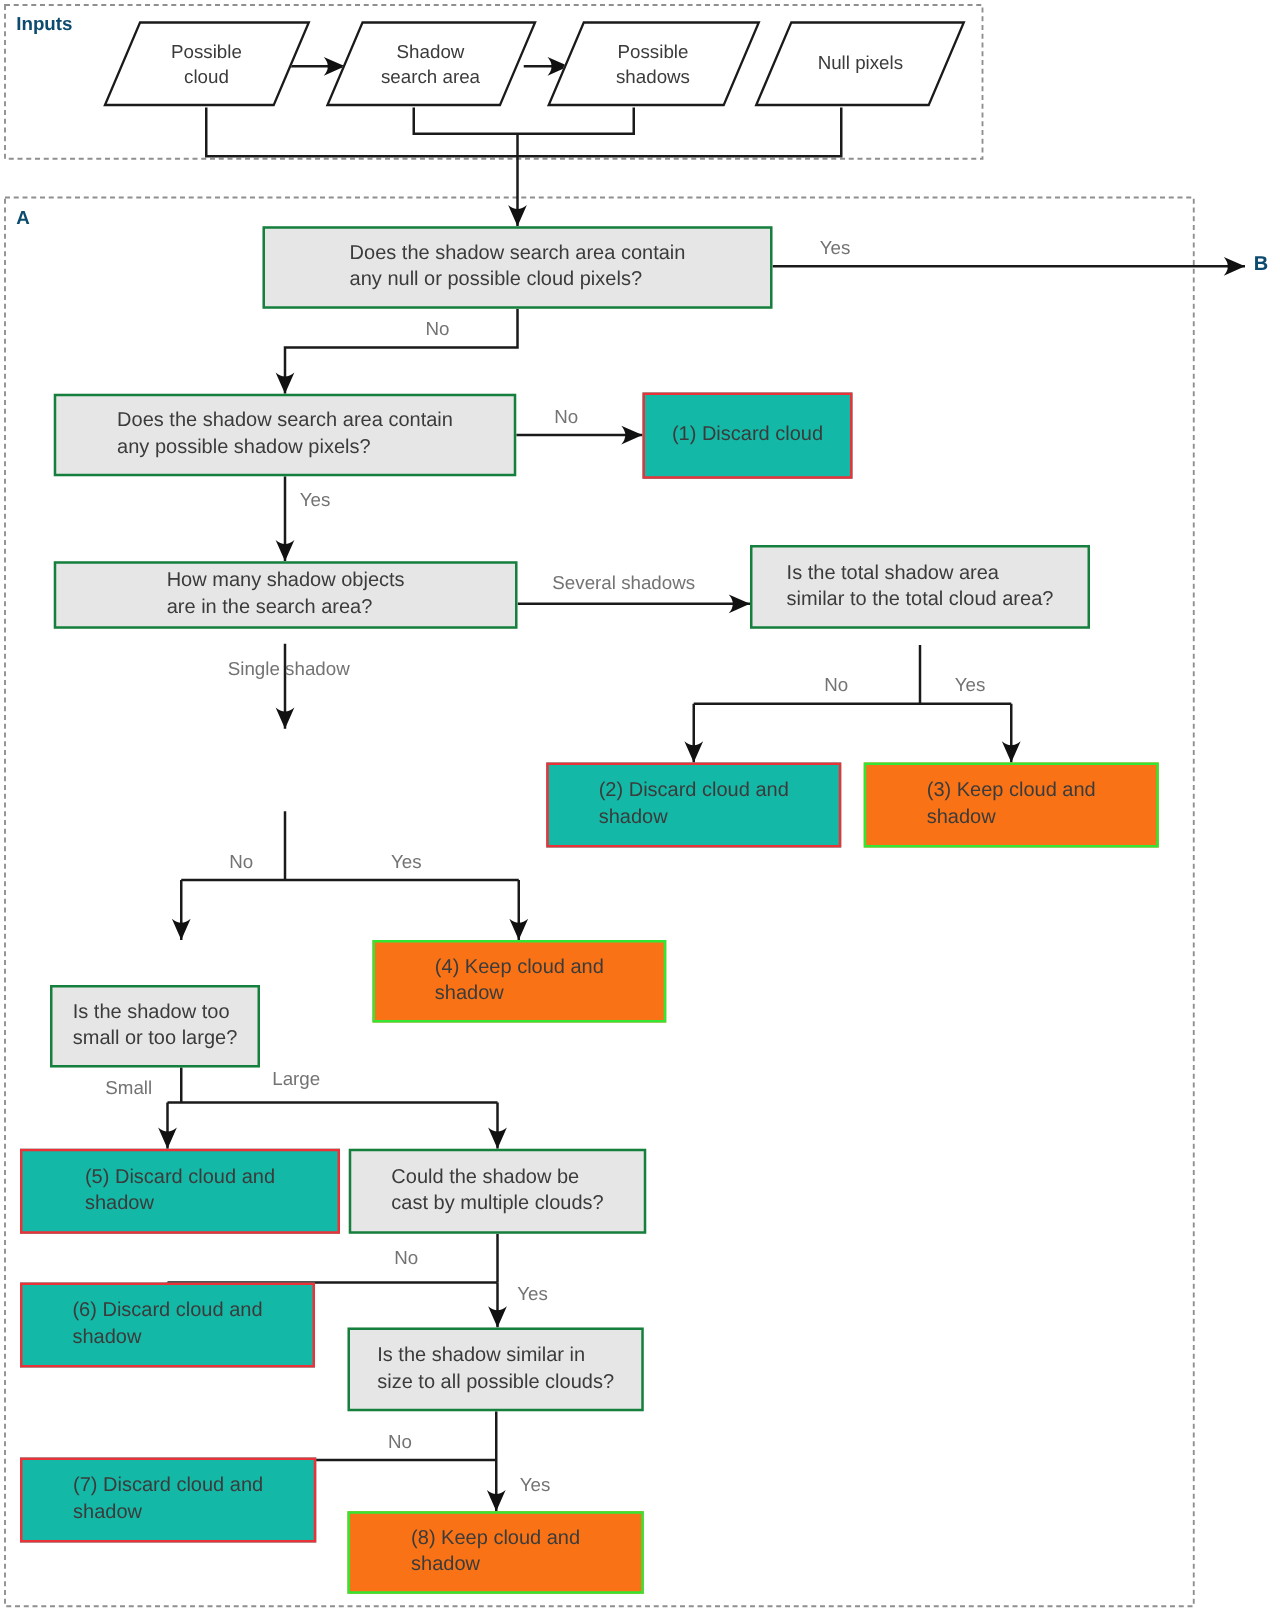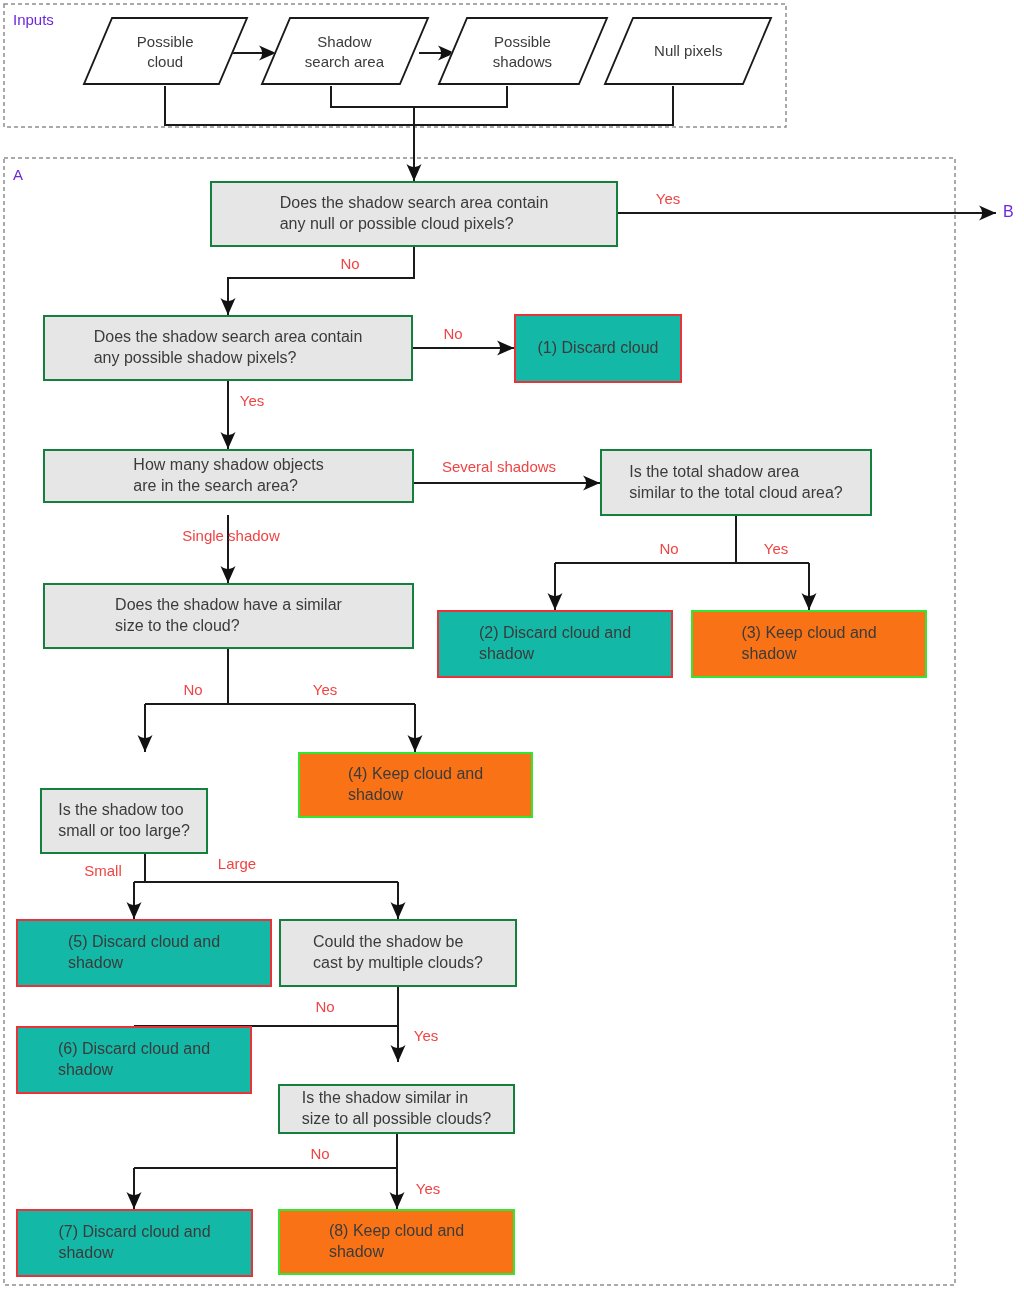--- a/index.html
+++ b/index.html
@@ -19,24 +19,24 @@
   .node.green{background:#f97316;border-color:#33e633;}
   .pgram{
     position:absolute;box-sizing:border-box;border:2px solid #1a1a1a;background:#ffffff;
     transform:skewX(-23deg);display:flex;align-items:center;justify-content:center;
   }
   .pgram .ptext{
     transform:skewX(23deg);display:block;text-align:center;font-size:15px;
     line-height:1.3;white-space:pre-line;color:#3b3b3b;
   }
   .elabel{
-    position:absolute;font-size:15px;color:#ef4444;white-space:pre;
+    position:absolute;font-size:15px;color:#737373;white-space:pre;
     transform:translateX(-50%);
   }
-  .seclabel{position:absolute;font-size:16px;font-weight:normal;color:#6d28d9;}
+  .seclabel{position:absolute;font-size:16px;font-weight:bold;color:#0c4a6e;}
 </style>
 </head>
 <body>
 
 <div id="stage">
 
   <svg class="layer" viewBox="0 0 1024 1292" xmlns="http://www.w3.org/2000/svg">
     <defs>
       <marker id="ah" viewBox="0 0 18 16" markerWidth="18" markerHeight="16" refX="17.5" refY="8" orient="auto" markerUnits="userSpaceOnUse">
         <path d="M0.5,0.5 Q7,8 0.5,15.5 L17.5,8 Z" fill="#111111"></path>
@@ -111,43 +111,41 @@
 
   <div class="seclabel" style="left:13px;top:166px;font-size:15px">A</div>
   <div class="seclabel" style="left:1003px;top:203px">B</div>
 
   <div class="node" style="left:210px;top:181px;width:408px;height:66px">Does the shadow search area contain
 any null or possible cloud pixels?</div>
   <div class="node" style="left:43px;top:315px;width:370px;height:66px">Does the shadow search area contain
 any possible shadow pixels?</div>
   <div class="node" style="left:43px;top:449px;width:371px;height:54px">How many shadow objects
 are in the search area?</div>
-  <div class="node" style="left:600px;top:449px;width:272px;height:67px">Is the total shadow area
+  <div class="node" style="left:600px;top:436px;width:272px;height:67px">Is the total shadow area
 similar to the total cloud area?</div>
-  <div class="node" style="left:43px;top:583px;width:371px;height:66px">Does the shadow have a similar
-size to the cloud?</div>
   <div class="node" style="left:40px;top:788px;width:168px;height:66px">Is the shadow too
 small or too large?</div>
   <div class="node" style="left:279px;top:919px;width:238px;height:68px">Could the shadow be
 cast by multiple clouds?</div>
-  <div class="node" style="left:278px;top:1084px;width:237px;height:50px">Is the shadow similar in
+  <div class="node" style="left:278px;top:1062px;width:237px;height:67px">Is the shadow similar in
 size to all possible clouds?</div>
 
   <div class="node red" style="left:514px;top:314px;width:168px;height:69px">(1) Discard cloud</div>
   <div class="node red" style="left:437px;top:610px;width:236px;height:68px">(2) Discard cloud and
 shadow</div>
   <div class="node green" style="left:691px;top:610px;width:236px;height:68px">(3) Keep cloud and
 shadow</div>
   <div class="node green" style="left:298px;top:752px;width:235px;height:66px">(4) Keep cloud and
 shadow</div>
   <div class="node red" style="left:16px;top:919px;width:256px;height:68px">(5) Discard cloud and
 shadow</div>
   <div class="node red" style="left:16px;top:1026px;width:236px;height:68px">(6) Discard cloud and
 shadow</div>
-  <div class="node red" style="left:16px;top:1209px;width:237px;height:68px">(7) Discard cloud and
+  <div class="node red" style="left:16px;top:1166px;width:237px;height:68px">(7) Discard cloud and
 shadow</div>
   <div class="node green" style="left:278px;top:1209px;width:237px;height:66px">(8) Keep cloud and
 shadow</div>
 
   <div class="elabel" style="left:668px;top:190px">Yes</div>
   <div class="elabel" style="left:350px;top:255px">No</div>
   <div class="elabel" style="left:453px;top:325px">No</div>
   <div class="elabel" style="left:252px;top:392px">Yes</div>
   <div class="elabel" style="left:499px;top:458px">Several shadows</div>
   <div class="elabel" style="left:231px;top:527px">Single shadow</div>

